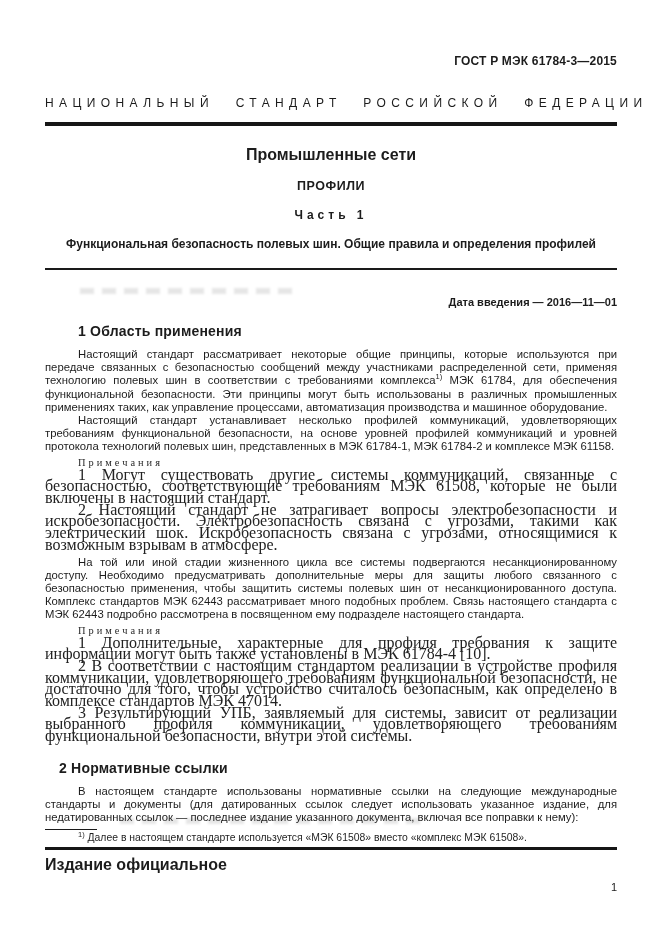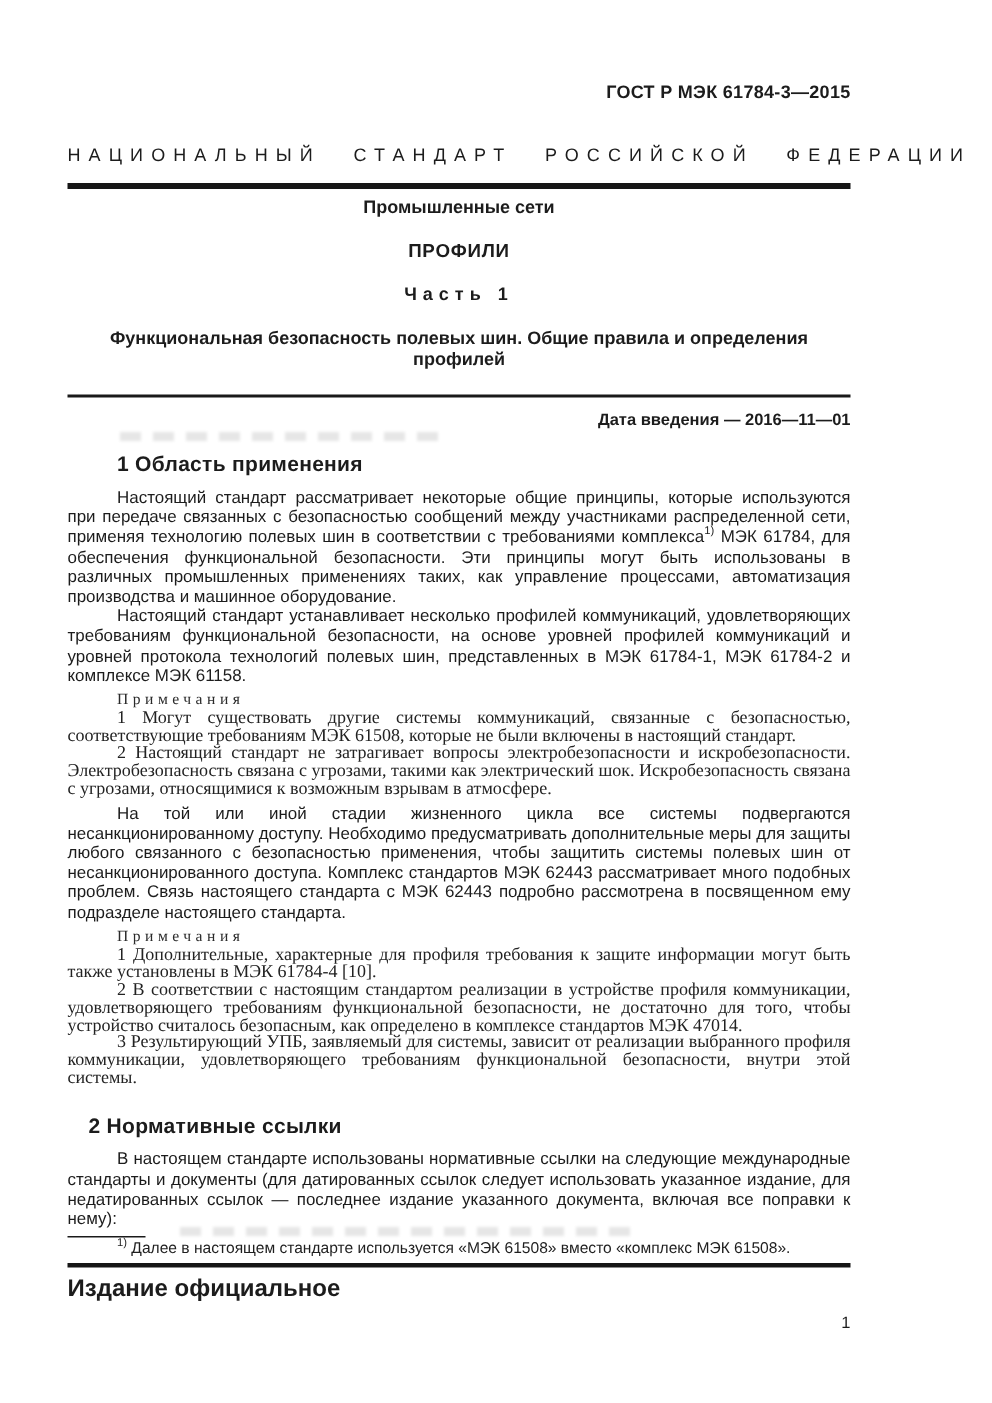--- a/index.html
+++ b/index.html
@@ -4,66 +4,66 @@
 <style>
   html,body{margin:0;padding:0;background:#ffffff;}
   .page{
     position:relative;
     width:661px;height:935px;
     background:#ffffff;
     font-family:"Liberation Sans",sans-serif;
     color:#1c1c1c;
     overflow:hidden;
     box-sizing:border-box;
-    padding:54px 94px 0 45px;
+    padding:54px 44px 0 45px;
   }
   .right{text-align:right;}
   .center{text-align:center;}
 
   .doc-number{font-size:12px;font-weight:bold;letter-spacing:.2px;}
 
   .federation{
     margin-top:28px;
     font-size:12px;font-weight:normal;
     letter-spacing:5.4px;word-spacing:13px;
     white-space:nowrap;
   }
 
   .rule-thick{border:0;border-top:4px solid #161616;margin:12px 0 0 0;}
   .rule-med{border:0;border-top:2px solid #1a1a1a;margin:17px 0 0 0;}
   .rule-bottom{border:0;border-top:3px solid #161616;margin:3px 0 0 0;}
 
-  .title-group{margin-top:5px;font-size:12px;font-weight:bold;}
+  .title-group{margin-top:20px;font-size:16px;font-weight:bold;}
   .title-main{margin-top:15px;font-size:12.5px;font-weight:bold;letter-spacing:.5px;}
   .title-part{margin-top:15px;font-size:12px;font-weight:bold;letter-spacing:4px;}
   .title-sub{margin-top:15px;font-size:12px;font-weight:bold;}
   .title-en{margin-top:13px;font-size:10.3px;color:#262626;}
 
-  .date-line{margin-top:9px;font-size:11px;font-weight:bold;}
+  .date-line{margin-top:26px;font-size:11px;font-weight:bold;}
 
   .h-section{
     margin:15px 0 0 33px;
     font-size:14px;font-weight:bold;letter-spacing:.2px;
   }
 
   p.body{
     margin:0;
     font-size:11.3px;line-height:13.2px;
     text-align:justify;text-indent:33px;
   }
   p.body.first{margin-top:9px;}
 
   .notes{margin-top:3px;font-family:Liberation Serif, serif;}
   .notes-title{
     margin:0;font-size:10.4px;line-height:12px;
     text-indent:33px;letter-spacing:3px;color:#2a2a2a;
   }
   p.note{
     margin:0;
-    font-size:12px;line-height:11.7px;
+    font-size:16px;line-height:11.7px;
     text-align:justify;text-indent:33px;color:#222;
   }
   .gap-sm{height:5px;}
 
   .footnote-block{margin-top:4px;}
   .footnote-sep{width:52px;border:0;border-top:1.5px solid #1a1a1a;margin:0;}
   p.footnote{
     margin:2px 0 0 0;
     font-size:10.4px;line-height:12px;
     text-indent:33px;color:#1f1f1f;

